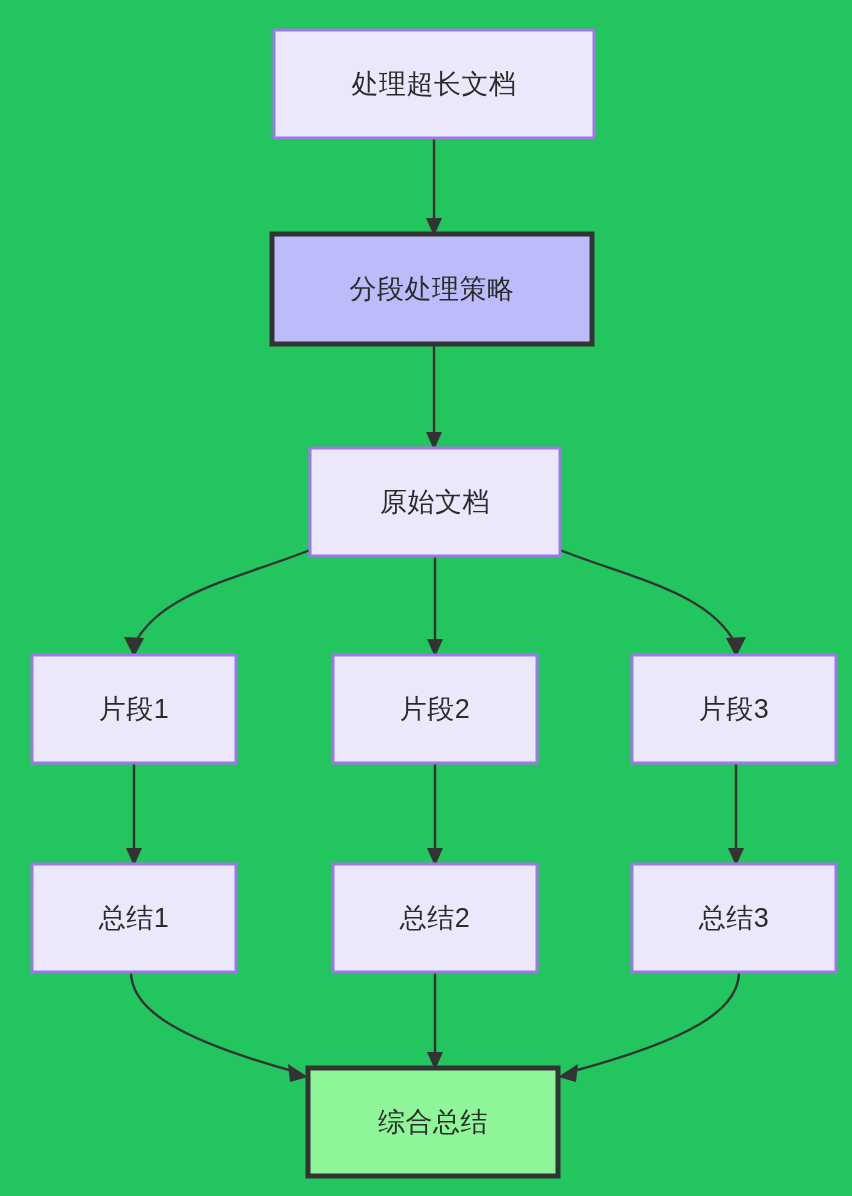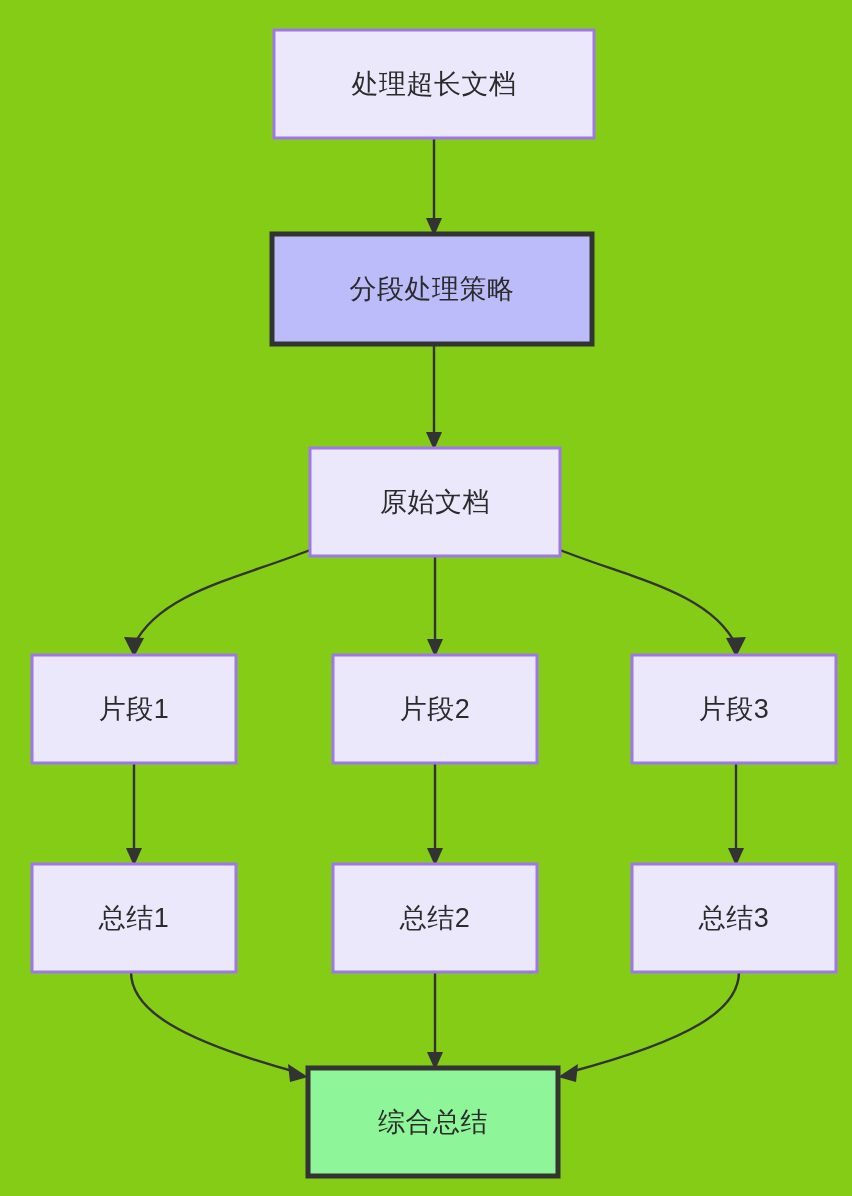--- a/index.html
+++ b/index.html
@@ -10,21 +10,21 @@
   body {
     width: 852px;
     height: 1196px;
     font-family: "Liberation Sans", "DejaVu Sans", sans-serif;
     overflow: hidden;
   }
   #flowchart-root {
     position: relative;
     width: 852px;
     height: 1196px;
-    background: #84cc16;
+    background: #22c55e;
   }
   svg#diagram {
     position: absolute;
     top: 0;
     left: 0;
     width: 852px;
     height: 1196px;
     display: block;
   }
   .node-label {

